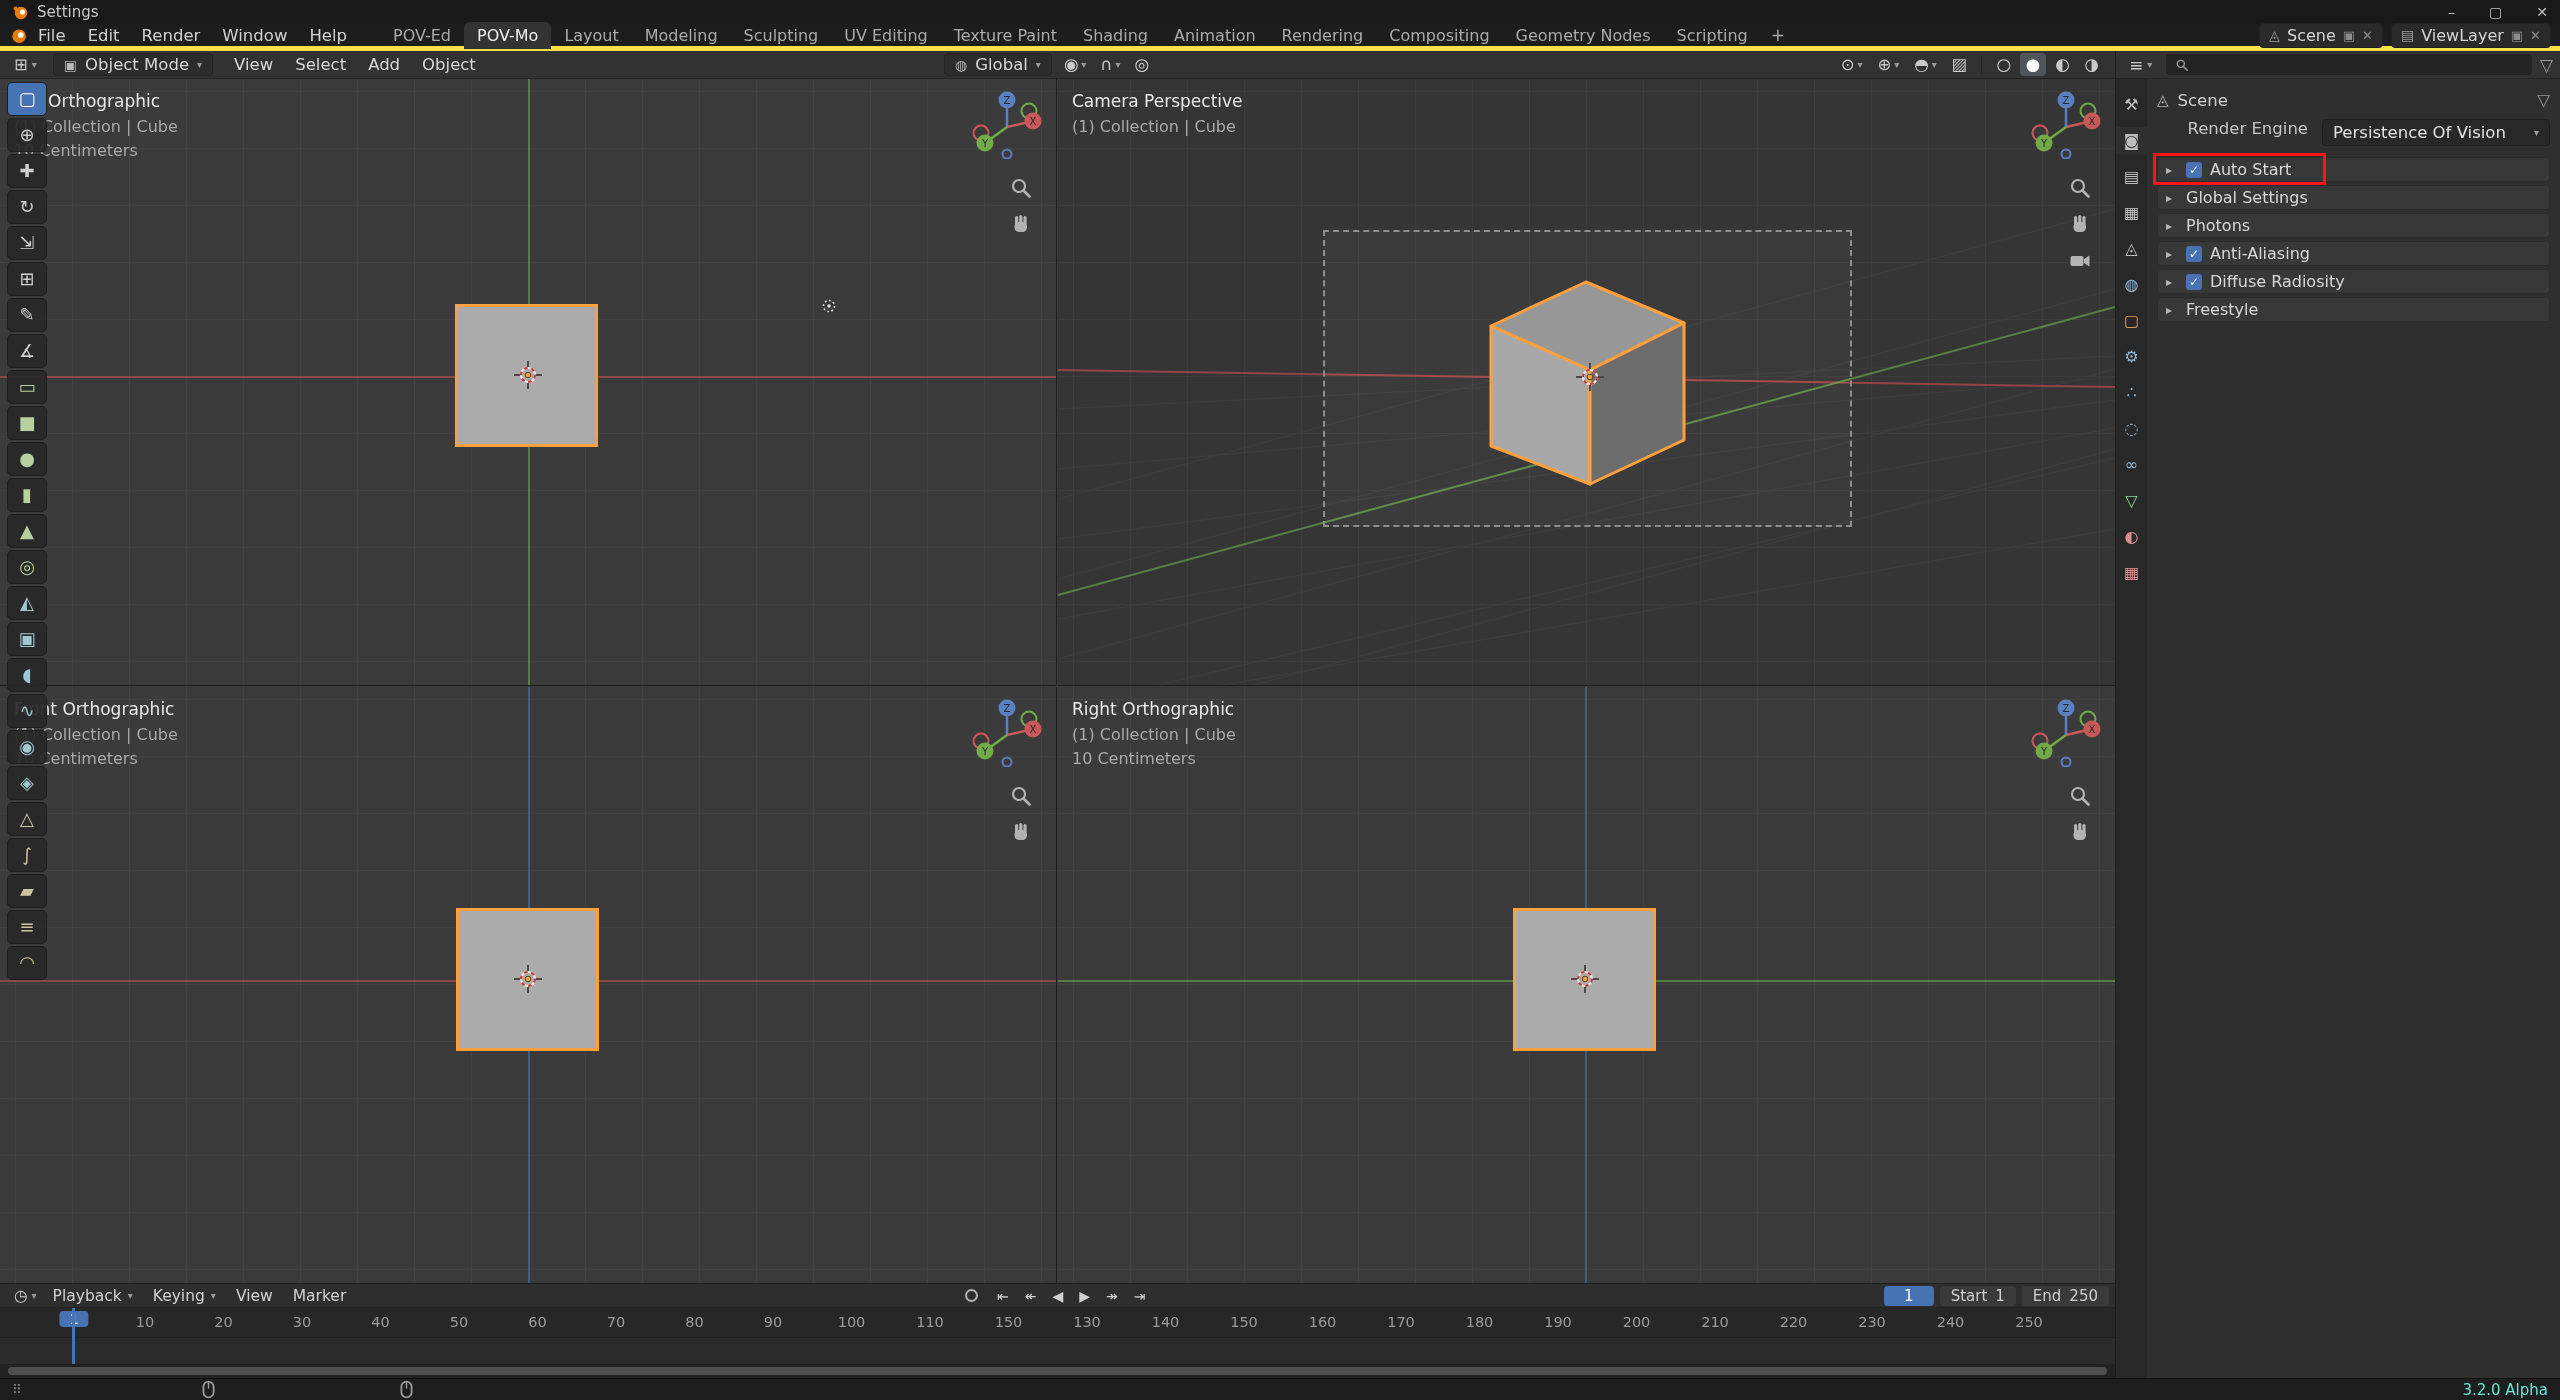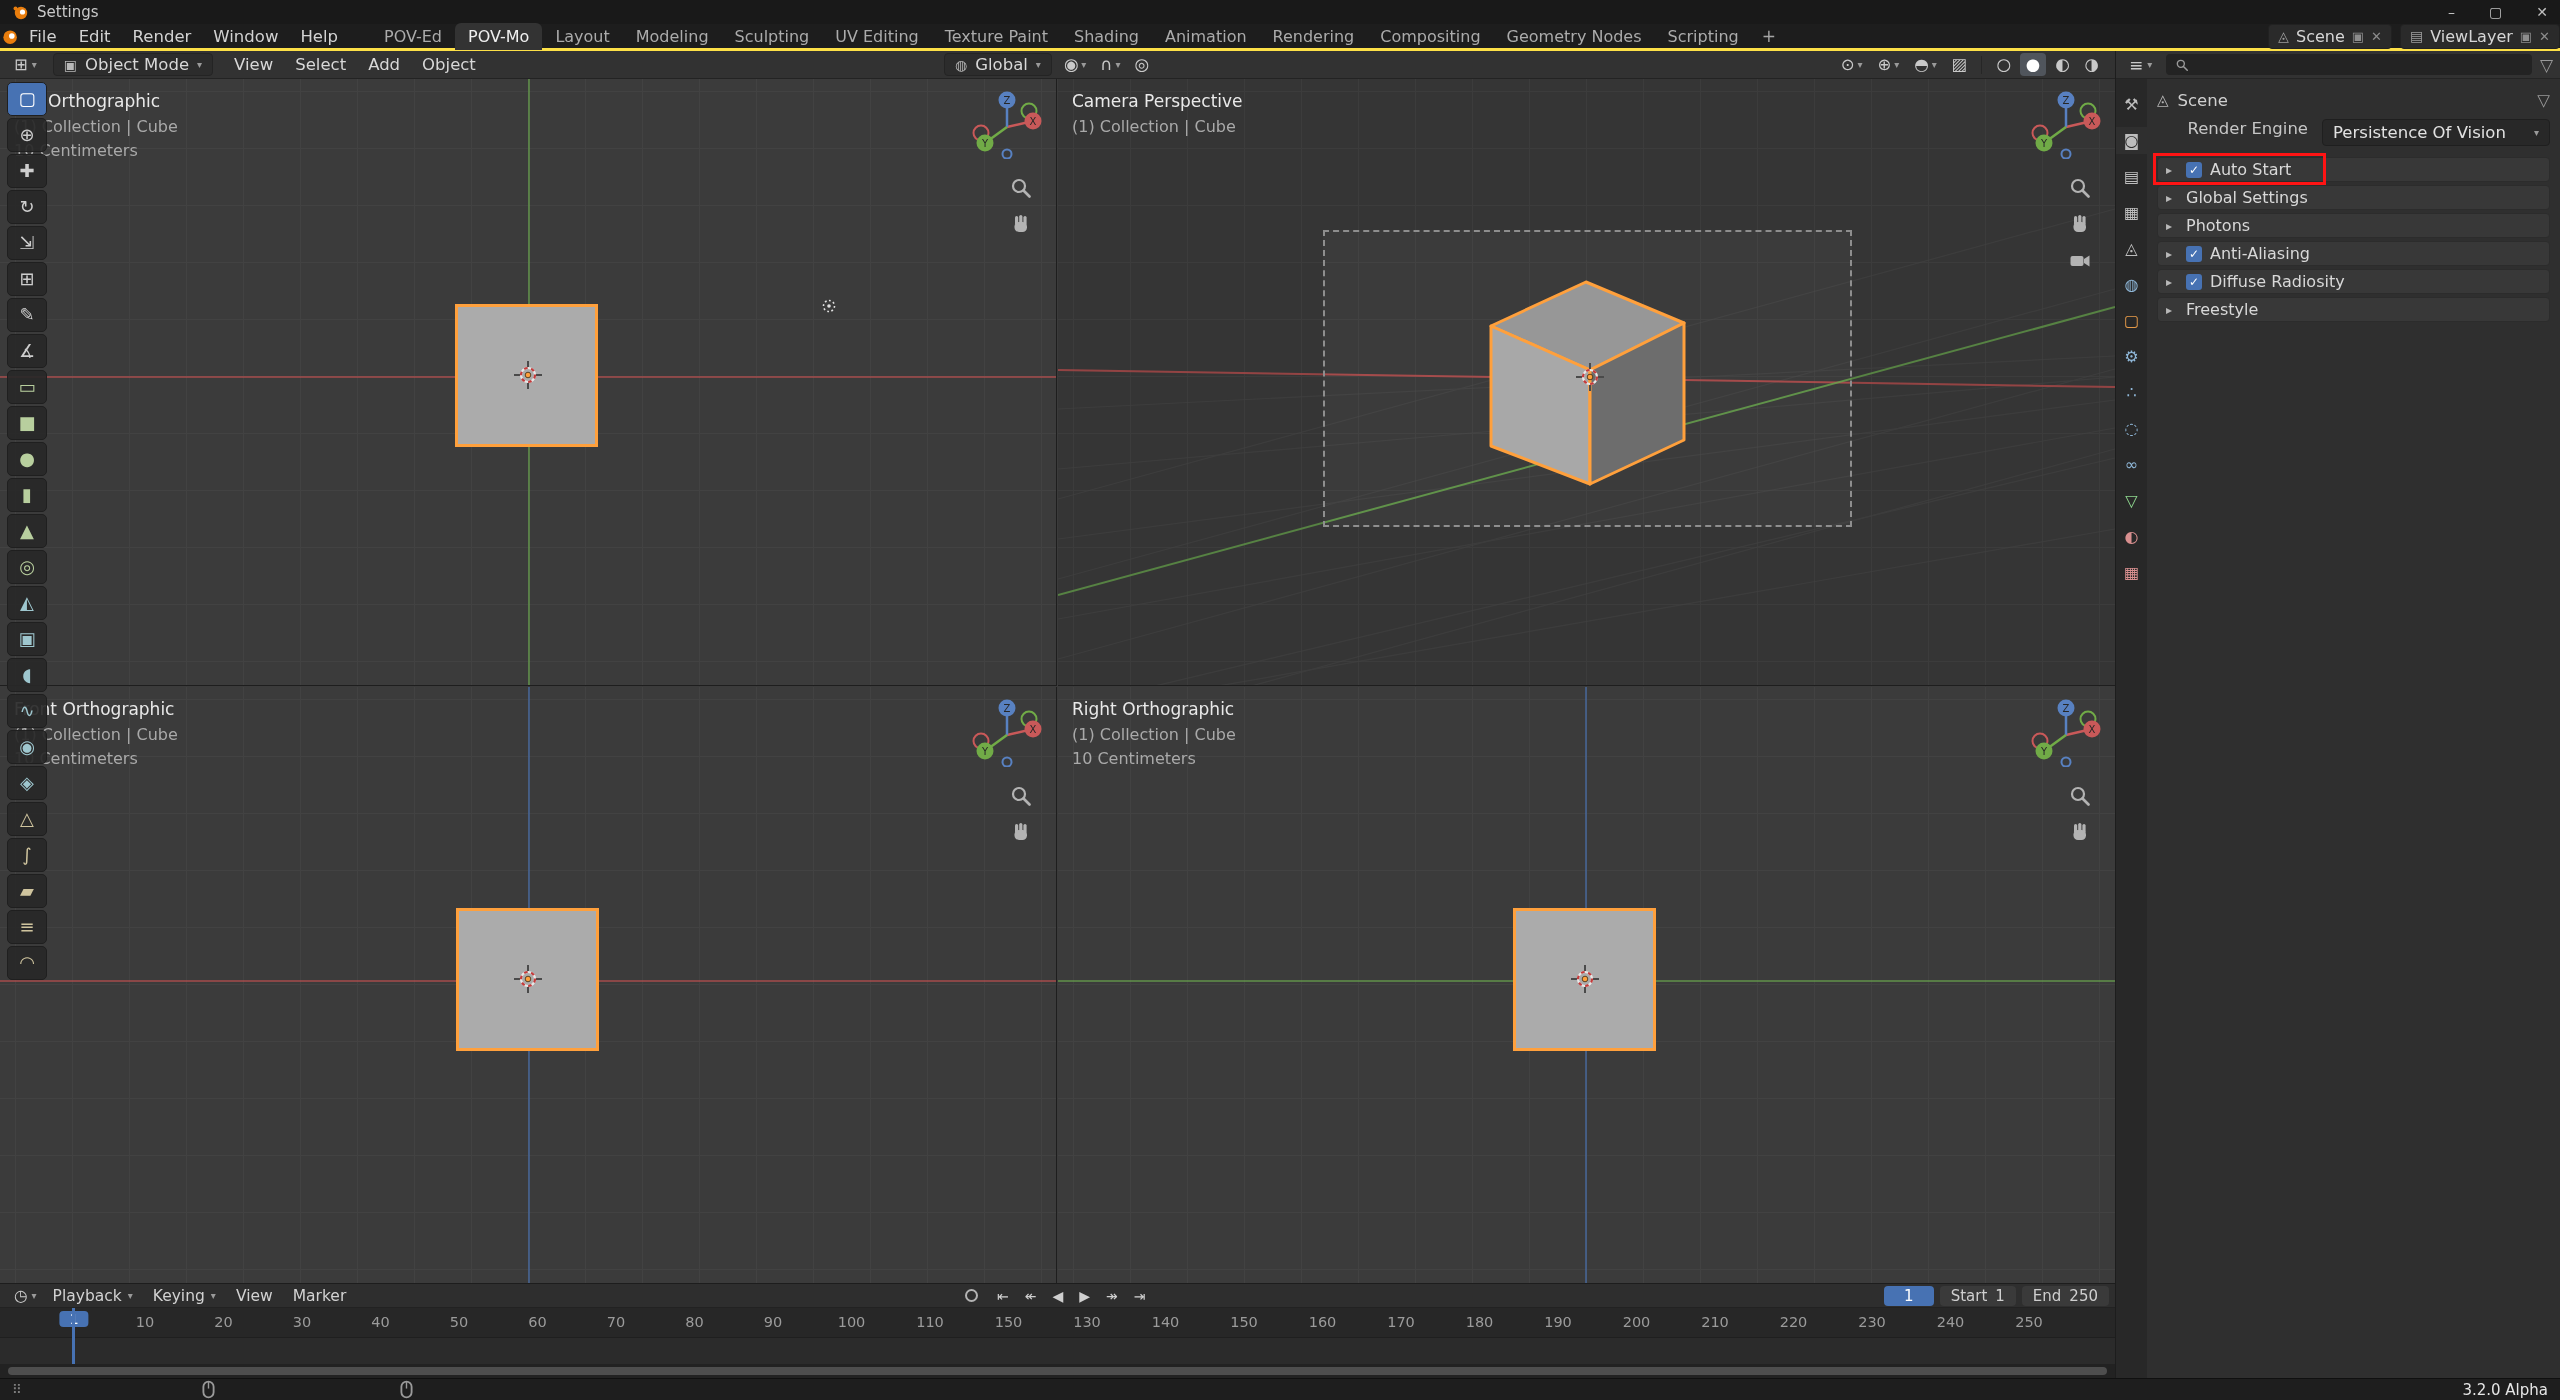--- a/index.html
+++ b/index.html
@@ -7,21 +7,21 @@
     font-family:"DejaVu Sans","Liberation Sans",sans-serif; color:#d0d0d0; font-size:17px; }
 
   
   #titlebar { position:absolute; left:0; top:0; width:2560px; height:24px; background:#191919;
     display:flex; align-items:center; gap:9px; padding:0 12px; font-size:15px; color:#c9c9c9; }
   #win-controls { margin-left:auto; display:flex; gap:34px; color:#c0c0c0; font-size:14px; }
   #win-controls span { cursor:default; }
 
   
   #topbar { position:absolute; left:0; top:24px; width:2560px; height:27px; background:#1d1d1d;
-    border-bottom:3px solid #fde047; display:flex; align-items:center; padding:0 0; font-size:16.5px; }
+    border-bottom:5px solid #fde047; display:flex; align-items:center; padding:0 9px; font-size:16.5px; }
   #topbar-menus { display:flex; }
   .menu-item { padding:2px 11px; color:#d2d2d2; }
   #workspace-tabs { display:flex; margin-left:22px; height:27px; align-items:flex-end; }
   .ws-tab { padding:4px 13px; color:#ababab; font-size:16px; border-radius:6px 6px 0 0; white-space:nowrap; }
   .ws-tab.active { background:#333333; color:#efefef; }
   #ws-add { color:#a5a5a5; padding:2px 10px; font-size:17px; }
   #topbar-right { margin-left:auto; display:flex; align-items:center; gap:8px; }
   .id-widget { display:flex; align-items:center; gap:7px; background:#2a2a2a; border:1px solid #212121;
     border-radius:4px; padding:2px 9px; font-size:16px; color:#d6d6d6; }
   .id-widget .wicon { color:#9f9f9f; font-size:14px; }
@@ -129,21 +129,21 @@
   #playhead-label { position:absolute; left:74px; top:3px; transform:translateX(-50%); background:var(--accent);
     color:#fff; font-size:14.5px; padding:0 10px; border-radius:4px; z-index:2; }
   #playhead-line { position:absolute; left:72px; top:24px; width:3px; height:56px; background:var(--accent); z-index:2; }
   #tl-tracks { height:26px; background:#2b2b2b; }
   #tl-scroll { height:14px; background:#222; position:relative; }
   #tl-thumb { position:absolute; left:8px; right:8px; top:3px; height:8px; border-radius:4px; background:#4e4e4e; }
 
   
   #statusbar { position:absolute; left:0; bottom:0; width:2560px; height:22px; background:#1e1e1e;
     border-top:1px solid #101010; display:flex; align-items:center; padding:0 12px; color:#9a9a9a; font-size:15px; }
-  #sb-version { margin-left:auto; color:#e5e5e5; }
+  #sb-version { margin-left:auto; color:#5eead4; }
   .mouse-hint { display:flex; align-items:center; }
 </style>
 </head>
 <body>
 
 <div id="titlebar">
   <svg width="16" height="16" viewBox="0 0 16 16">
     <circle cx="9" cy="9" r="6.2" fill="#e87d0d"></circle>
     <circle cx="10.5" cy="8" r="2.6" fill="#ffffff"></circle>
     <circle cx="3.5" cy="4.5" r="2" fill="#e87d0d"></circle>

